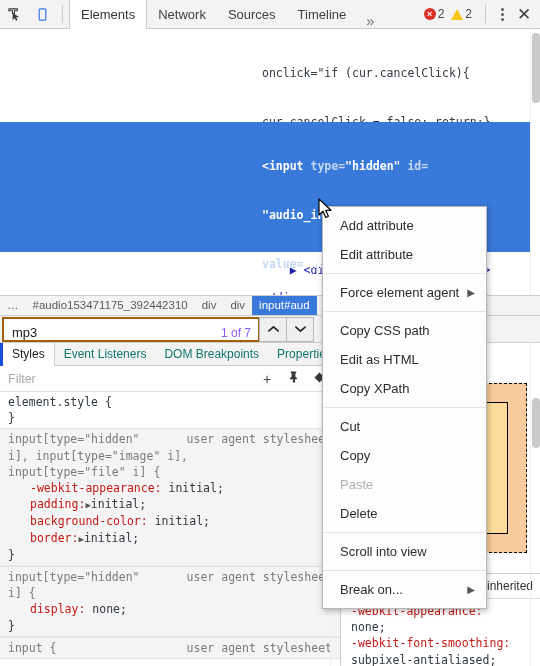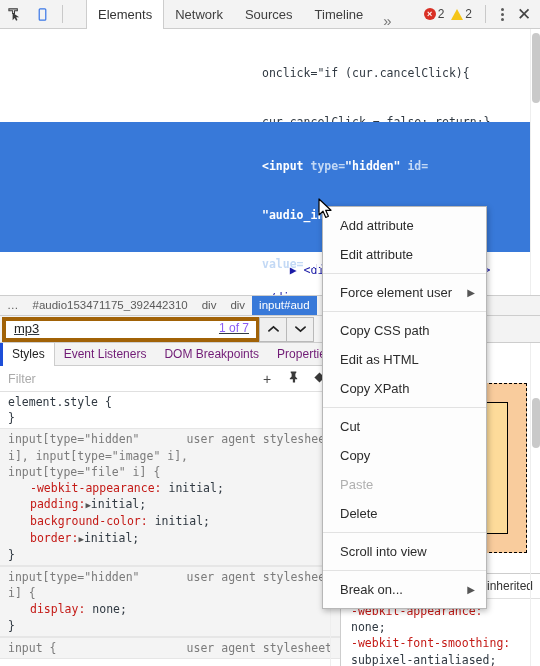--- a/index.html
+++ b/index.html
@@ -18,21 +18,21 @@
     position: absolute; top: 0; left: 0; width: 540px; height: 29px;
     background: #f3f3f3;
     border-bottom: 1px solid #cdcdcd;
     display: flex; align-items: center;
   }
   .tb-icon {
     width: 28px; height: 28px; display: flex; align-items: center; justify-content: center;
     cursor: pointer;
   }
   .tb-sep { width: 1px; height: 18px; background: #c9c9c9; margin: 0 6px; }
-  .tabs { display: flex; align-items: flex-end; height: 29px; margin-left: 17px; }
+  .tabs { display: flex; align-items: flex-end; height: 29px; }
   .tab {
     padding: 0 11px; height: 29px; line-height: 29px;
     font-size: 13px; color: #404040; cursor: pointer; white-space: nowrap;
   }
   .tab.active {
     background: #ffffff; color: #333;
     border-left: 1px solid #cdcdcd; border-right: 1px solid #cdcdcd;
   }
   .tab-more { padding: 0 9px; font-size: 15px; color: #777; cursor: pointer; }
   .tb-right { margin-left: auto; display: flex; align-items: center; padding-right: 4px; }
@@ -72,22 +72,22 @@
   .crumb { padding: 0 7px; height: 21px; line-height: 21px; white-space: nowrap; cursor: pointer; }
   .crumb.sel { background: #3879d9; color: #fff; }
 
   
   .searchbar {
     position: absolute; top: 316px; left: 0; width: 540px; height: 27px;
     background: #f3f3f3; border-bottom: 1px solid #cdcdcd;
     display: flex; align-items: center;
   }
   .search-field {
-    flex: 0 0 258px; height: 25px; background: #fff; border: 4px solid #a16207;
-    display: flex; align-items: flex-start; padding: 0 4px 0 8px; margin-left: 2px; text-decoration: underline;
+    flex: 0 0 258px; height: 25px; background: #fff; border: 2px solid #a16207;
+    display: flex; align-items: flex-end; padding: 0 4px 0 8px; margin-left: 2px;
   }
   .search-field input {
     border: 0; outline: 0; flex: 1; font-family: "Liberation Sans", sans-serif;
     font-size: 13px; color: #222; background: transparent;
   }
   .match-count { font-size: 12px; color: #8b5cf6; white-space: nowrap; padding-right: 3px; }
   .navbtn {
     width: 28px; height: 25px; background: #efefef; border: 1px solid #b9b9b9;
     display: flex; align-items: center; justify-content: center; cursor: pointer;
     font-size: 11px; color: #222; margin-left: -1px;
@@ -96,21 +96,21 @@
     margin-left: 28px; width: 30px; height: 22px; border: 1px solid #bbb; border-radius: 11px;
     background: #f6f6f6; font-size: 11px; color: #444; display: flex; align-items: center;
     justify-content: center; overflow: hidden; cursor: pointer;
   }
 
   
   .subtabs {
     position: absolute; top: 343px; left: 0; width: 340px; height: 23px;
     background: #f3f3f3; border-bottom: 1px solid #cdcdcd; display: flex; align-items: center;
   }
-  .subtab { padding: 0 9px; height: 23px; line-height: 23px; font-size: 12px; color: #701a75; cursor: pointer; white-space: nowrap; }
+  .subtab { padding: 0 9px; height: 23px; line-height: 23px; font-size: 12px; color: #0f766e; cursor: pointer; white-space: nowrap; }
   .subtab.active { background: #fff; color: #222; border-left: 3px solid #1d4ed8; border-right: 1px solid #cdcdcd; }
 
   
   .filterrow {
     position: absolute; top: 366px; left: 0; width: 340px; height: 26px;
     background: #fff; border-bottom: 1px solid #e0e0e0; display: flex; align-items: center;
     padding: 0 8px;
   }
   .filterrow .fi { font-size: 12.5px; color: #aaa; flex: 1; }
   .ftool { width: 26px; text-align: center; color: #4a4a4a; cursor: pointer; font-size: 14px; }
@@ -377,21 +377,21 @@
     <div class="vscroll" style="top:0; height:323px; background:transparent;">
       <div class="vthumb" style="top:55px; height:50px;"></div>
     </div>
   </div>
 
   <div class="ctxmenu">
     <div class="mi">Add attribute</div>
     <div class="mi">Edit attribute</div>
     <div class="msep"></div>
     <div class="mi">
-      <span>Force element user</span>
+      <span>Force element agent</span>
       <span class="sub">▶</span>
     </div>
     <div class="msep"></div>
     <div class="mi">Copy CSS path</div>
     <div class="mi">Edit as HTML</div>
     <div class="mi">Copy XPath</div>
     <div class="msep"></div>
     <div class="mi">Cut</div>
     <div class="mi">Copy</div>
     <div class="mi disabled">Paste</div>

